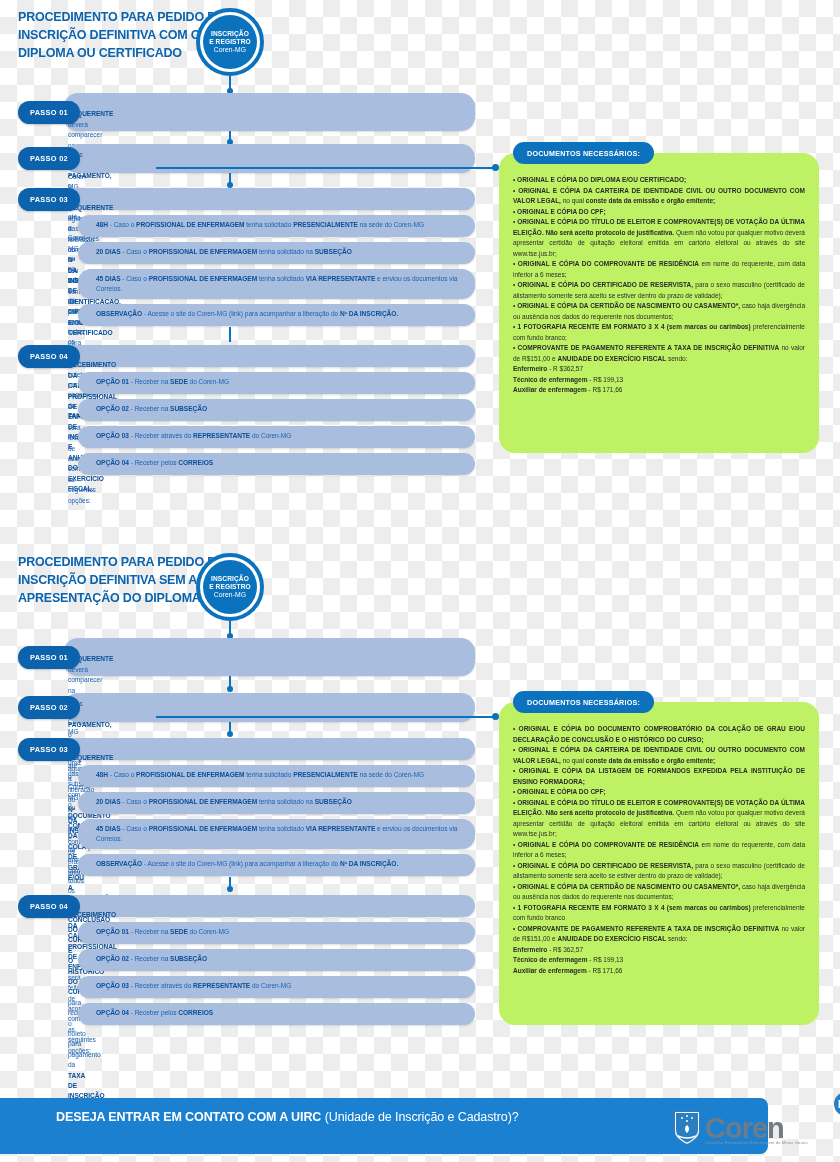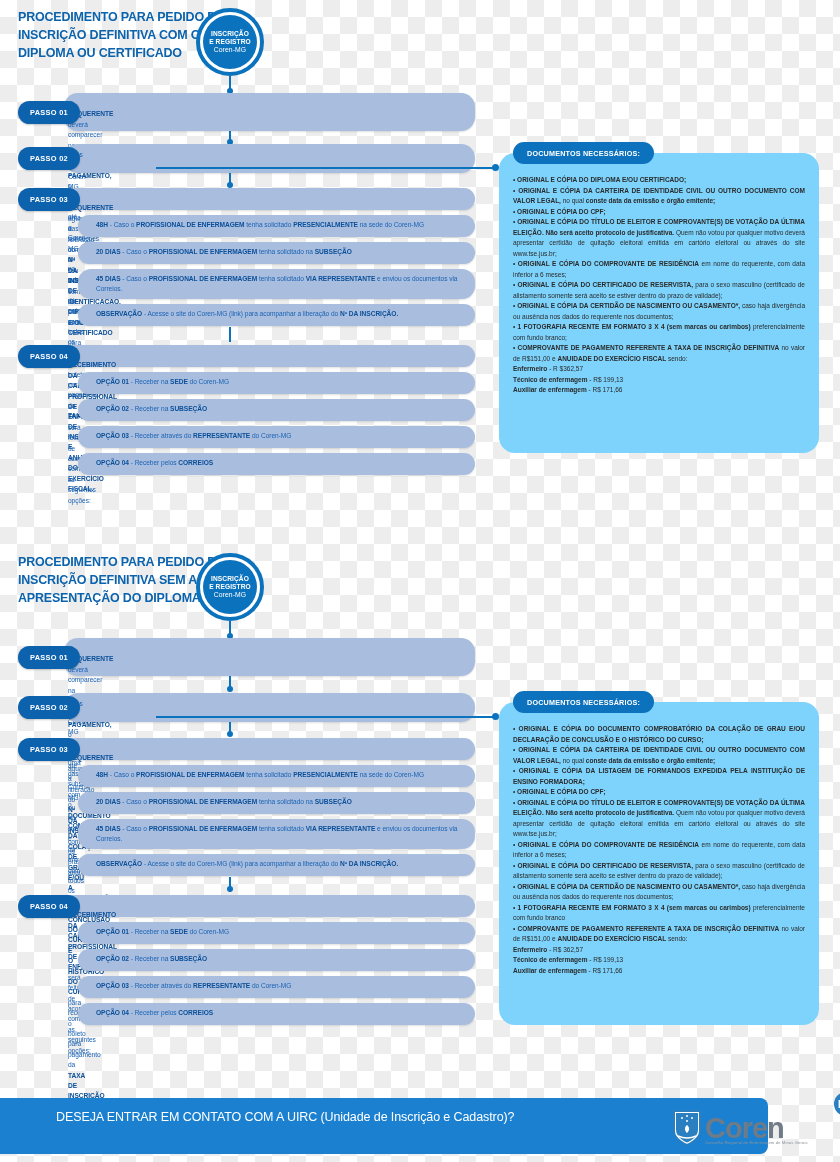--- a/index.html
+++ b/index.html
@@ -145,21 +145,21 @@
     position: absolute;
     left: 60px;
     background: #a9bede;
     border-radius: 13px;
     box-shadow: 0 1px 2px rgba(0,0,0,0.12);
   }
 
   
   .docs {
     position: absolute;
-    background: #7dd3fc;
+    background: #bef264;
     border-radius: 16px;
   }
   .docs-title {
     position: absolute;
     left: 14px;
     top: -11px;
     height: 22px;
     padding: 0 14px;
     border-radius: 11px;
     background: #0d72bd;
@@ -195,21 +195,21 @@
     border-radius: 0 8px 8px 0;
   }
   .footer-line1 {
     position: absolute;
     left: 56px;
     top: 12px;
     color: #ffffff;
     font-size: 12.5px;
     letter-spacing: -0.1px;
   }
-  .footer-line1 b { font-weight: normal; }
+  .footer-line1 b { font-weight: bold; }
   .footer-line2 {
     position: absolute;
     left: 56px;
     top: 33px;
     color: #ffffff;
     font-size: 12.5px;
     letter-spacing: -0.1px;
   }
   .footer-line2 b { font-weight: bold; }
 

